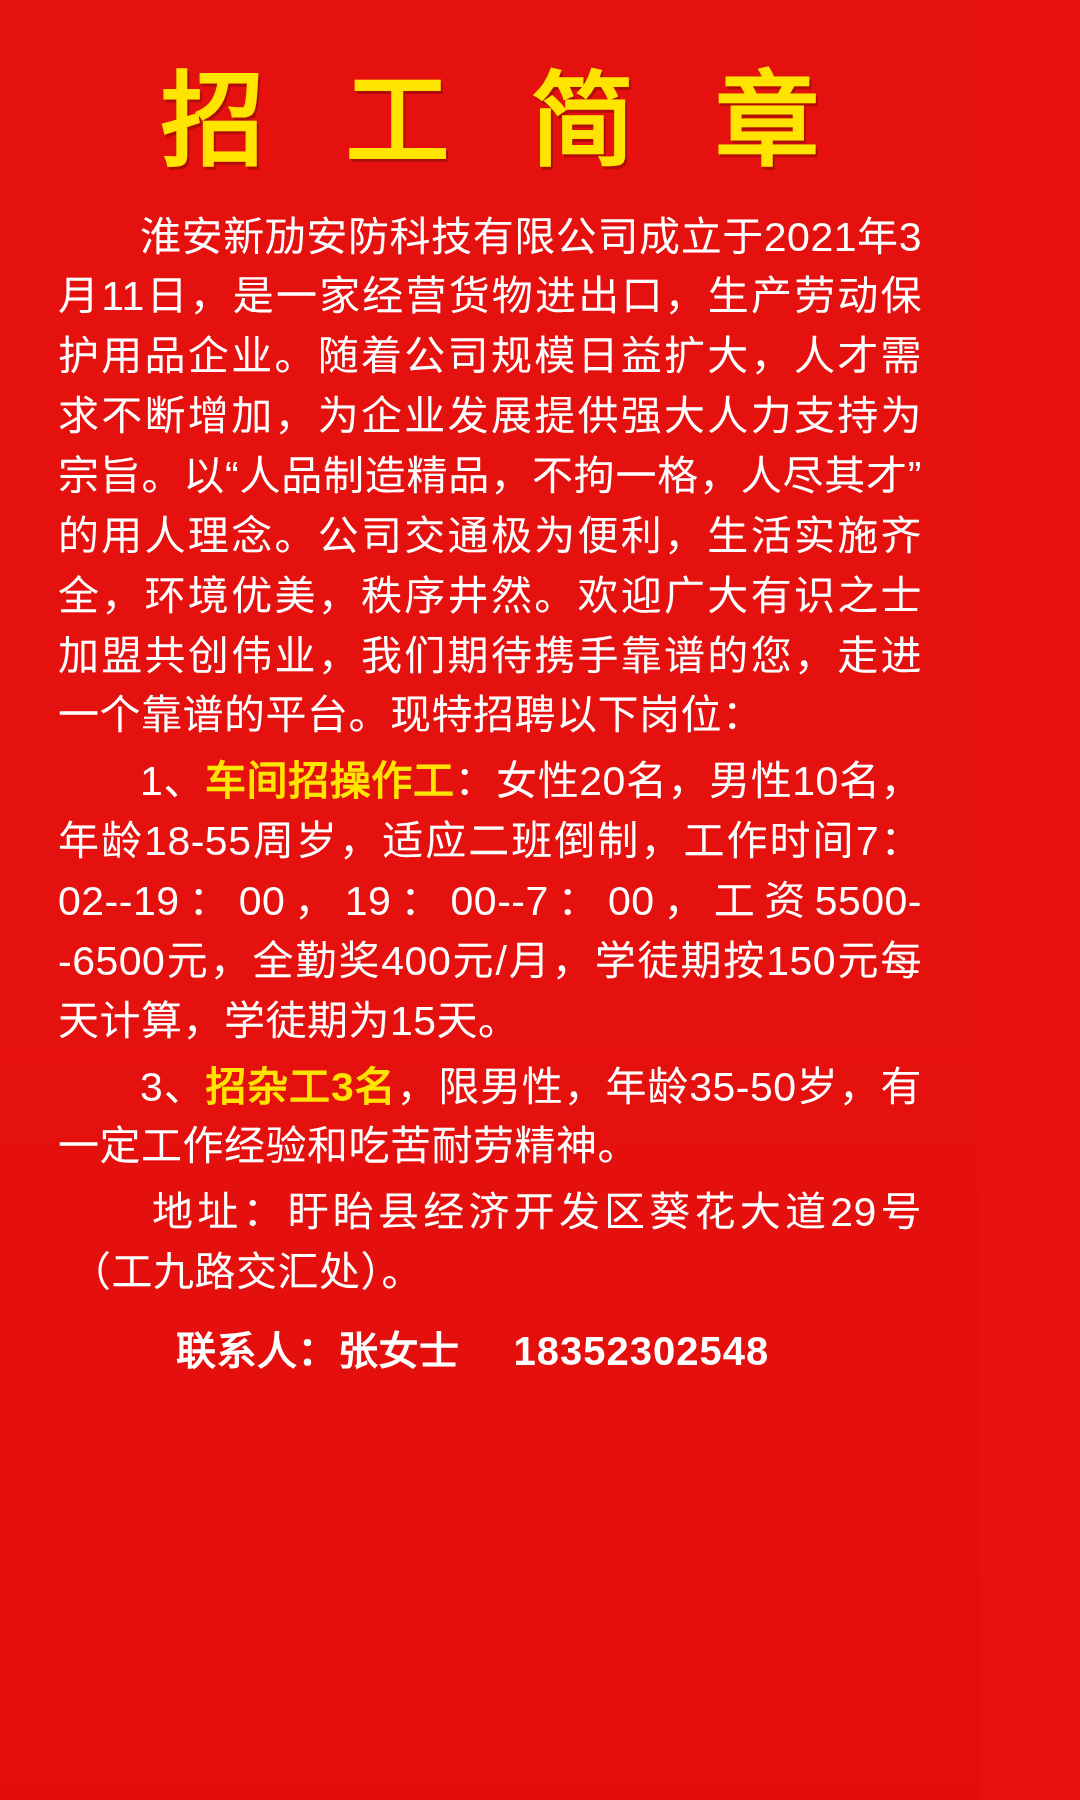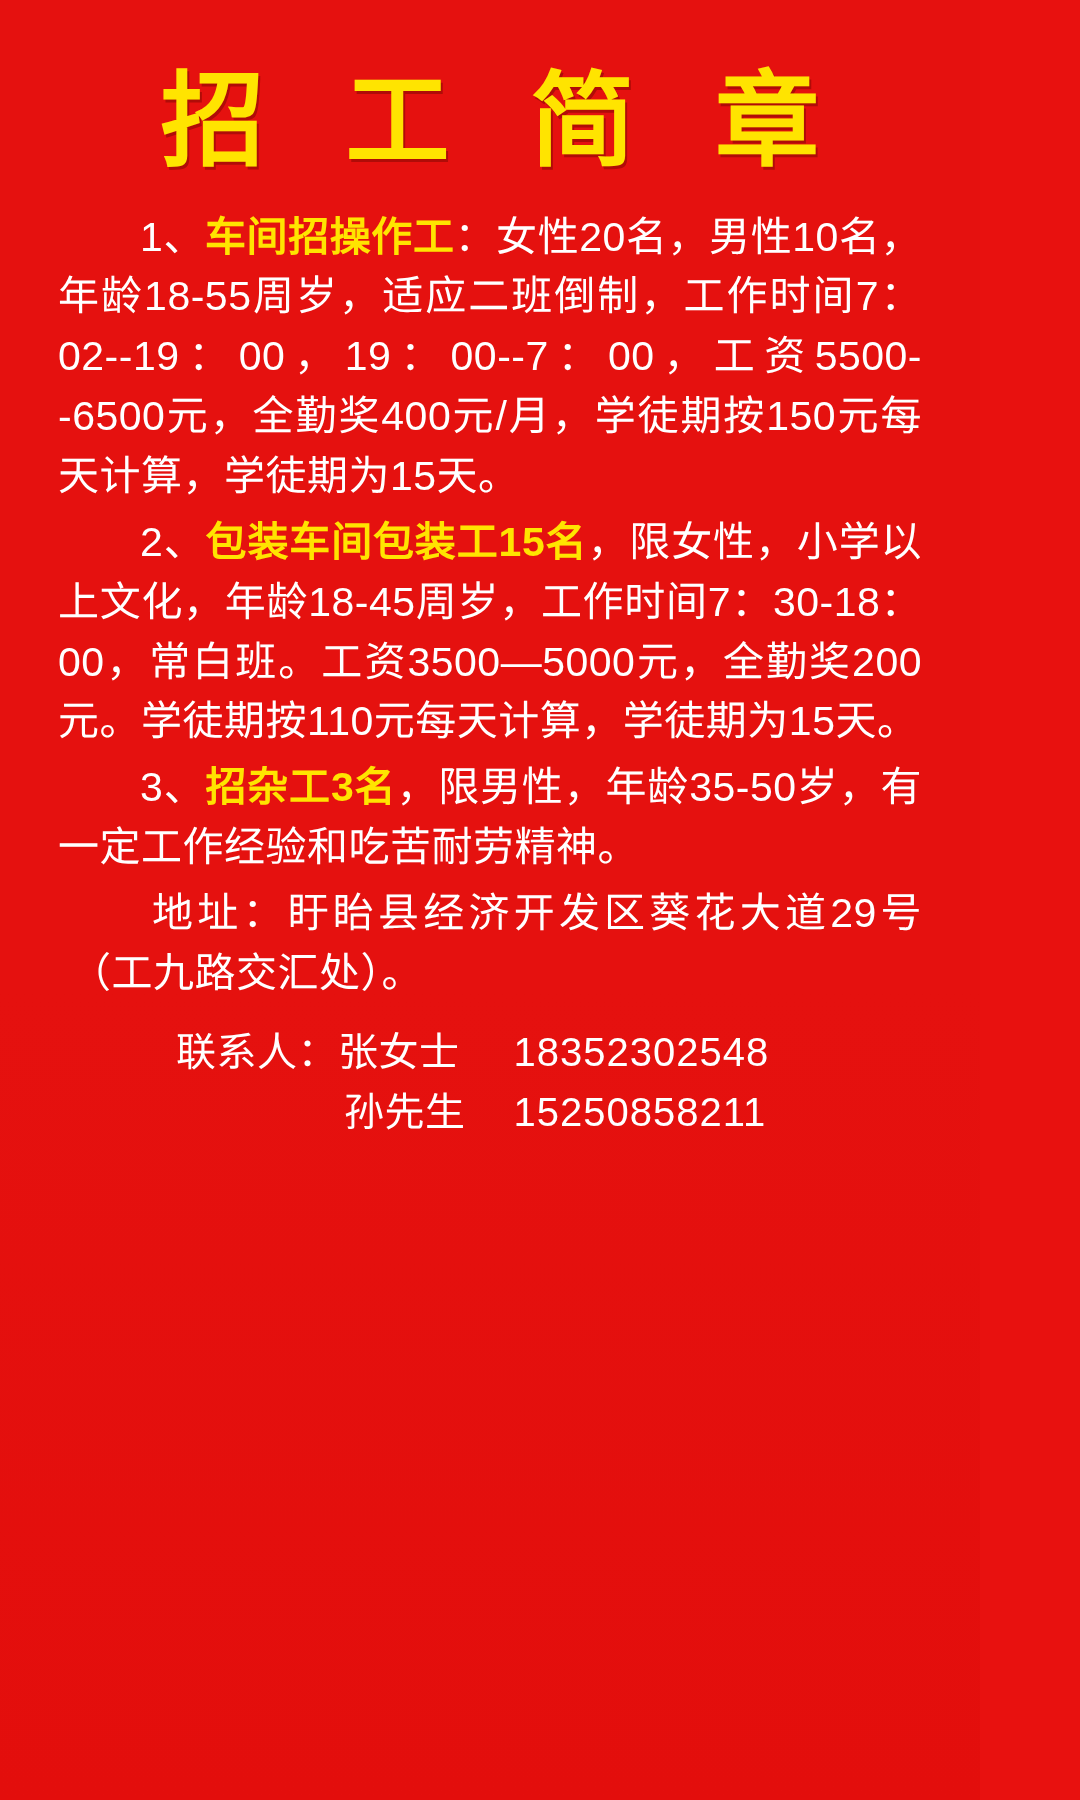--- a/index.html
+++ b/index.html
@@ -58,20 +58,21 @@
   .contact-block {
     margin-top: 18px;
     font-size: 40px;
     color: #ffffff;
     line-height: 1.5;
   }
   .contact-line {
     display: flex;
     align-items: center;
     padding-left: 118px;
+    font-weight: bold;
   }
   .contact-line .label {
     white-space: nowrap;
   }
   .contact-line .name {
     white-space: nowrap;
   }
   .contact-line .phone {
     margin-left: 54px;
     white-space: nowrap;
@@ -86,41 +87,35 @@
 </style>
 </head>
 <body>
 
 <div class="poster">
 
   <div class="title">招 工 简 章</div>
 
   <div class="body-text">
 
+    <p class="para">淮安新劢安防科技有限公司成立于2021年3月11日，是一家经营货物进出口，生产劳动保护用品企业。随着公司规模日益扩大，人才需求不断增加，为企业发展提供强大人力支持为宗旨。以“人品制造精品，不拘一格，人尽其才”的用人理念。公司交通极为便利，生活实施齐全，环境优美，秩序井然。欢迎广大有识之士加盟共创伟业，我们期待携手靠谱的您，走进一个靠谱的平台。现特招聘以下岗位：</p>
 
     <p class="para">
       <span>1、</span><span class="hl">车间招操作工</span><span>：女性20名，男性10名，年龄18-55周岁，适应二班倒制，工作时间7：02--19：00，19：00--7：00，工资5500--6500元，全勤奖400元/月，学徒期按150元每天计算，学徒期为15天。</span>
     </p>
 
-    <p class="para">
-      <span>2、</span><span class="hl">包装车间包装工15名</span><span>，限女性，小学以上文化，年龄18-45周岁，工作时间7：30-18：00，常白班。工资3500—5000元，全勤奖200元。学徒期按110元每天计算，学徒期为15天。</span>
-    </p>
 
     <p class="para">
       <span>3、</span><span class="hl">招杂工3名</span><span>，限男性，年龄35-50岁，有一定工作经验和吃苦耐劳精神。</span>
     </p>
 
     <p class="para tight">地址：盱眙县经济开发区葵花大道29号（工九路交汇处）。</p>
 
     <div class="contact-block">
       <div class="contact-line">
         <span class="label">联系人：</span>
         <span class="name">张女士</span>
         <span class="phone">18352302548</span>
       </div>
-      <div class="contact-line second">
-        <span class="name">孙先生</span>
-        <span class="phone">15250858211</span>
-      </div>
     </div>
 
   </div>
 </div>
 
 </body></html>

